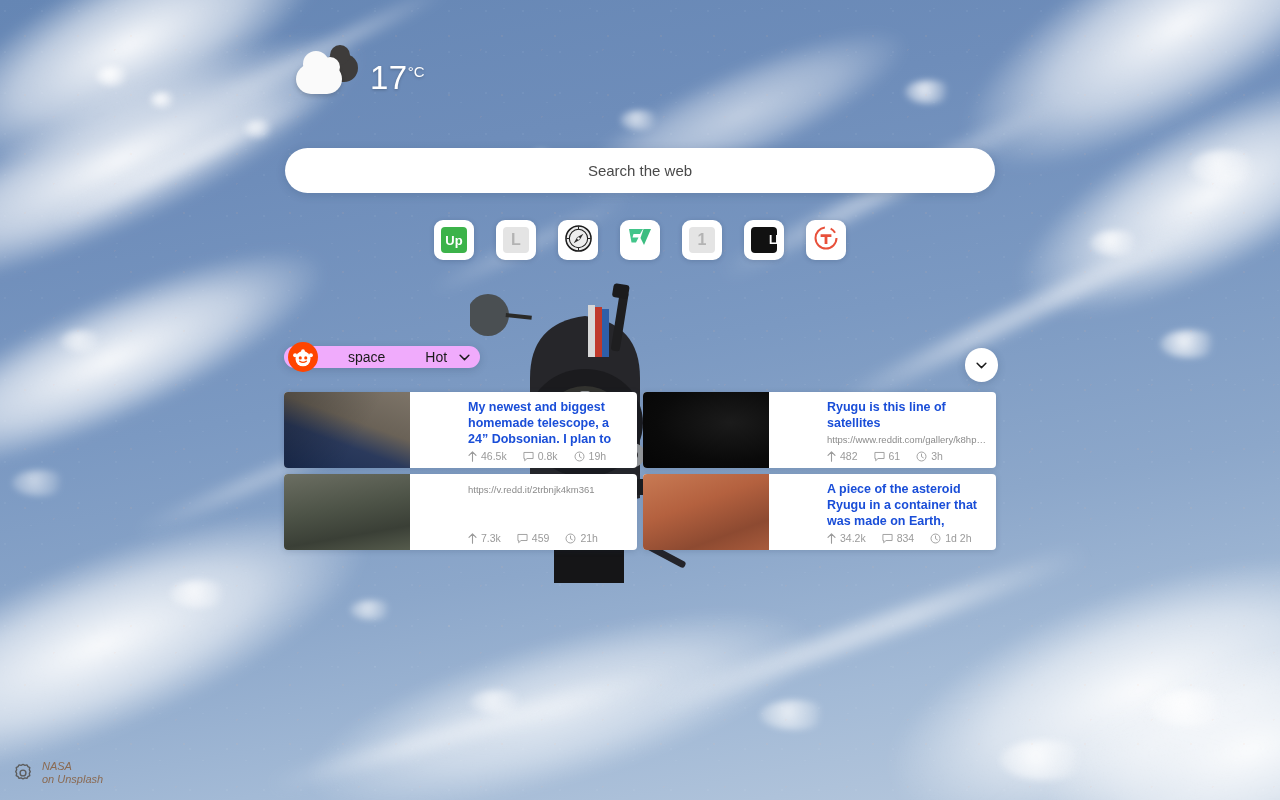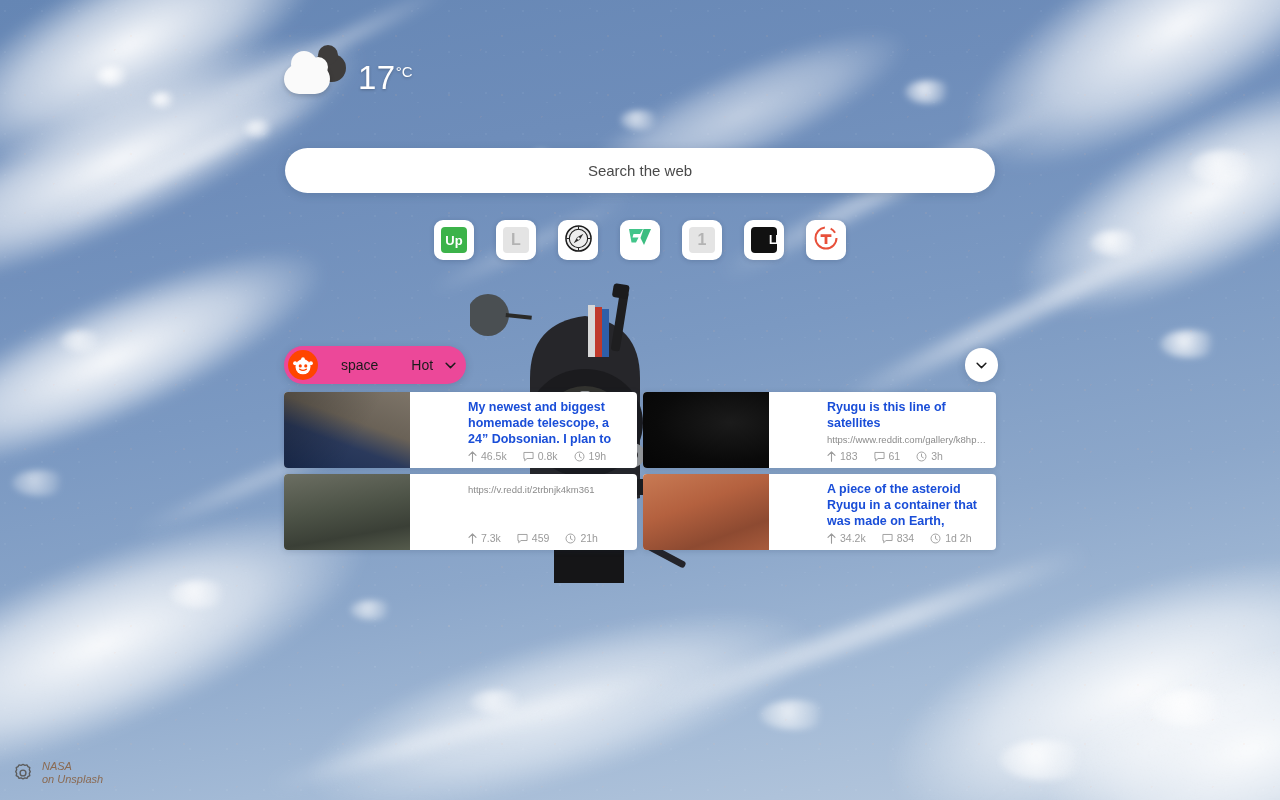--- a/index.html
+++ b/index.html
@@ -46,21 +46,21 @@
     background-size: 37px 41px, 53px 59px, 43px 47px, 61px 67px;
     opacity:.85;
   }
 
   
   .craft { position:absolute; left:470px; top:283px; width:230px; height:300px; }
   .craft svg { display:block; }
 
   
   #weather {
-    position:absolute; left:284px; top:54px;
+    position:absolute; left:296px; top:54px;
     display:flex; align-items:center; gap:10px;
     text-shadow: 0 1px 3px rgba(0,0,0,.25);
   }
   #weather .wicon { position:relative; width:64px; height:46px; }
   #weather .cl-dark {
     position:absolute; right:2px; top:0px; width:34px; height:28px;
     background:#3e3c3b; border-radius:14px;
   }
   #weather .cl-dark:before {
     content:""; position:absolute; left:6px; top:-9px; width:20px; height:20px;
@@ -106,23 +106,23 @@
     box-shadow: 0 1px 5px rgba(30,50,80,.22);
     cursor:pointer;
   }
   .tile { width:26px; height:26px; border-radius:4px; display:flex; align-items:center; justify-content:center; }
   .tile-upwork { background:#3cb34a; color:#fff; font-size:13px; font-weight:700; font-family:Liberation Sans, sans-serif; }
   .tile-gray   { background:#e4e4e4; color:#b3b3b3; font-size:16px; font-weight:700; }
   .tile-black  { background:#111; color:#fff; font-size:12px; font-weight:700; letter-spacing:-1px;padding-left:24px; }
 
   
   #reddit-pill {
-    position:absolute; left:284px; top:346px; height:38px;
-    background:#ec4899; border-radius:19px;
-    display:flex; align-items:center; gap:9px; padding-left:4px; padding-right:10px;
+    position:absolute; left:284px; top:346px; height:22px;
+    background:#f0abfc; border-radius:19px;
+    display:flex; align-items:center; gap:16px; padding-left:4px; padding-right:10px;
     box-shadow: 0 2px 8px rgba(30,50,80,.2);
   }
   .snoo {
     width:30px; height:30px; border-radius:50%; background:#ff4500;
     display:flex; align-items:center; justify-content:center; flex:none;
   }
   #reddit-pill .sub { margin-left:14px; font-size:14px; color:#1b1b1b; }
   #reddit-pill .sortwrap { margin-left:24px; display:flex; align-items:center; gap:12px; cursor:pointer; }
   #reddit-pill .sort { font-size:14px; color:#1b1b1b; }
   .chev { width:11px; height:7px; }
@@ -396,21 +396,21 @@
   <div class="post">
     <div class="thumb th-night"></div>
     <div class="body">
       <div class="ptitle">Ryugu is this line of satellites</div>
       <div class="purl">https://www.reddit.com/gallery/k8hp5y</div>
       <div class="meta">
         <span>
           <svg width="9" height="11" viewBox="0 0 9 11">
             <path d="M4.5 0.8 L4.5 10.2 M1 4.3 L4.5 0.8 L8 4.3" fill="none" stroke="#9a9a9a" stroke-width="1.1" stroke-linecap="round" stroke-linejoin="round"></path>
           </svg>
-          <em style="font-style:normal">183</em>
+          <em style="font-style:normal">482</em>
         </span>
         <span>
           <svg width="11" height="11" viewBox="0 0 12 12">
             <path d="M1 1.6 H11 V8.2 H4.4 L1.8 10.6 L1.9 8.2 H1 Z" fill="none" stroke="#9a9a9a" stroke-width="1"></path>
           </svg>
           <em style="font-style:normal">61</em>
         </span>
         <span>
           <svg width="11" height="11" viewBox="0 0 12 12">
             <circle cx="6" cy="6" r="4.9" fill="none" stroke="#9a9a9a" stroke-width="1"></circle>

